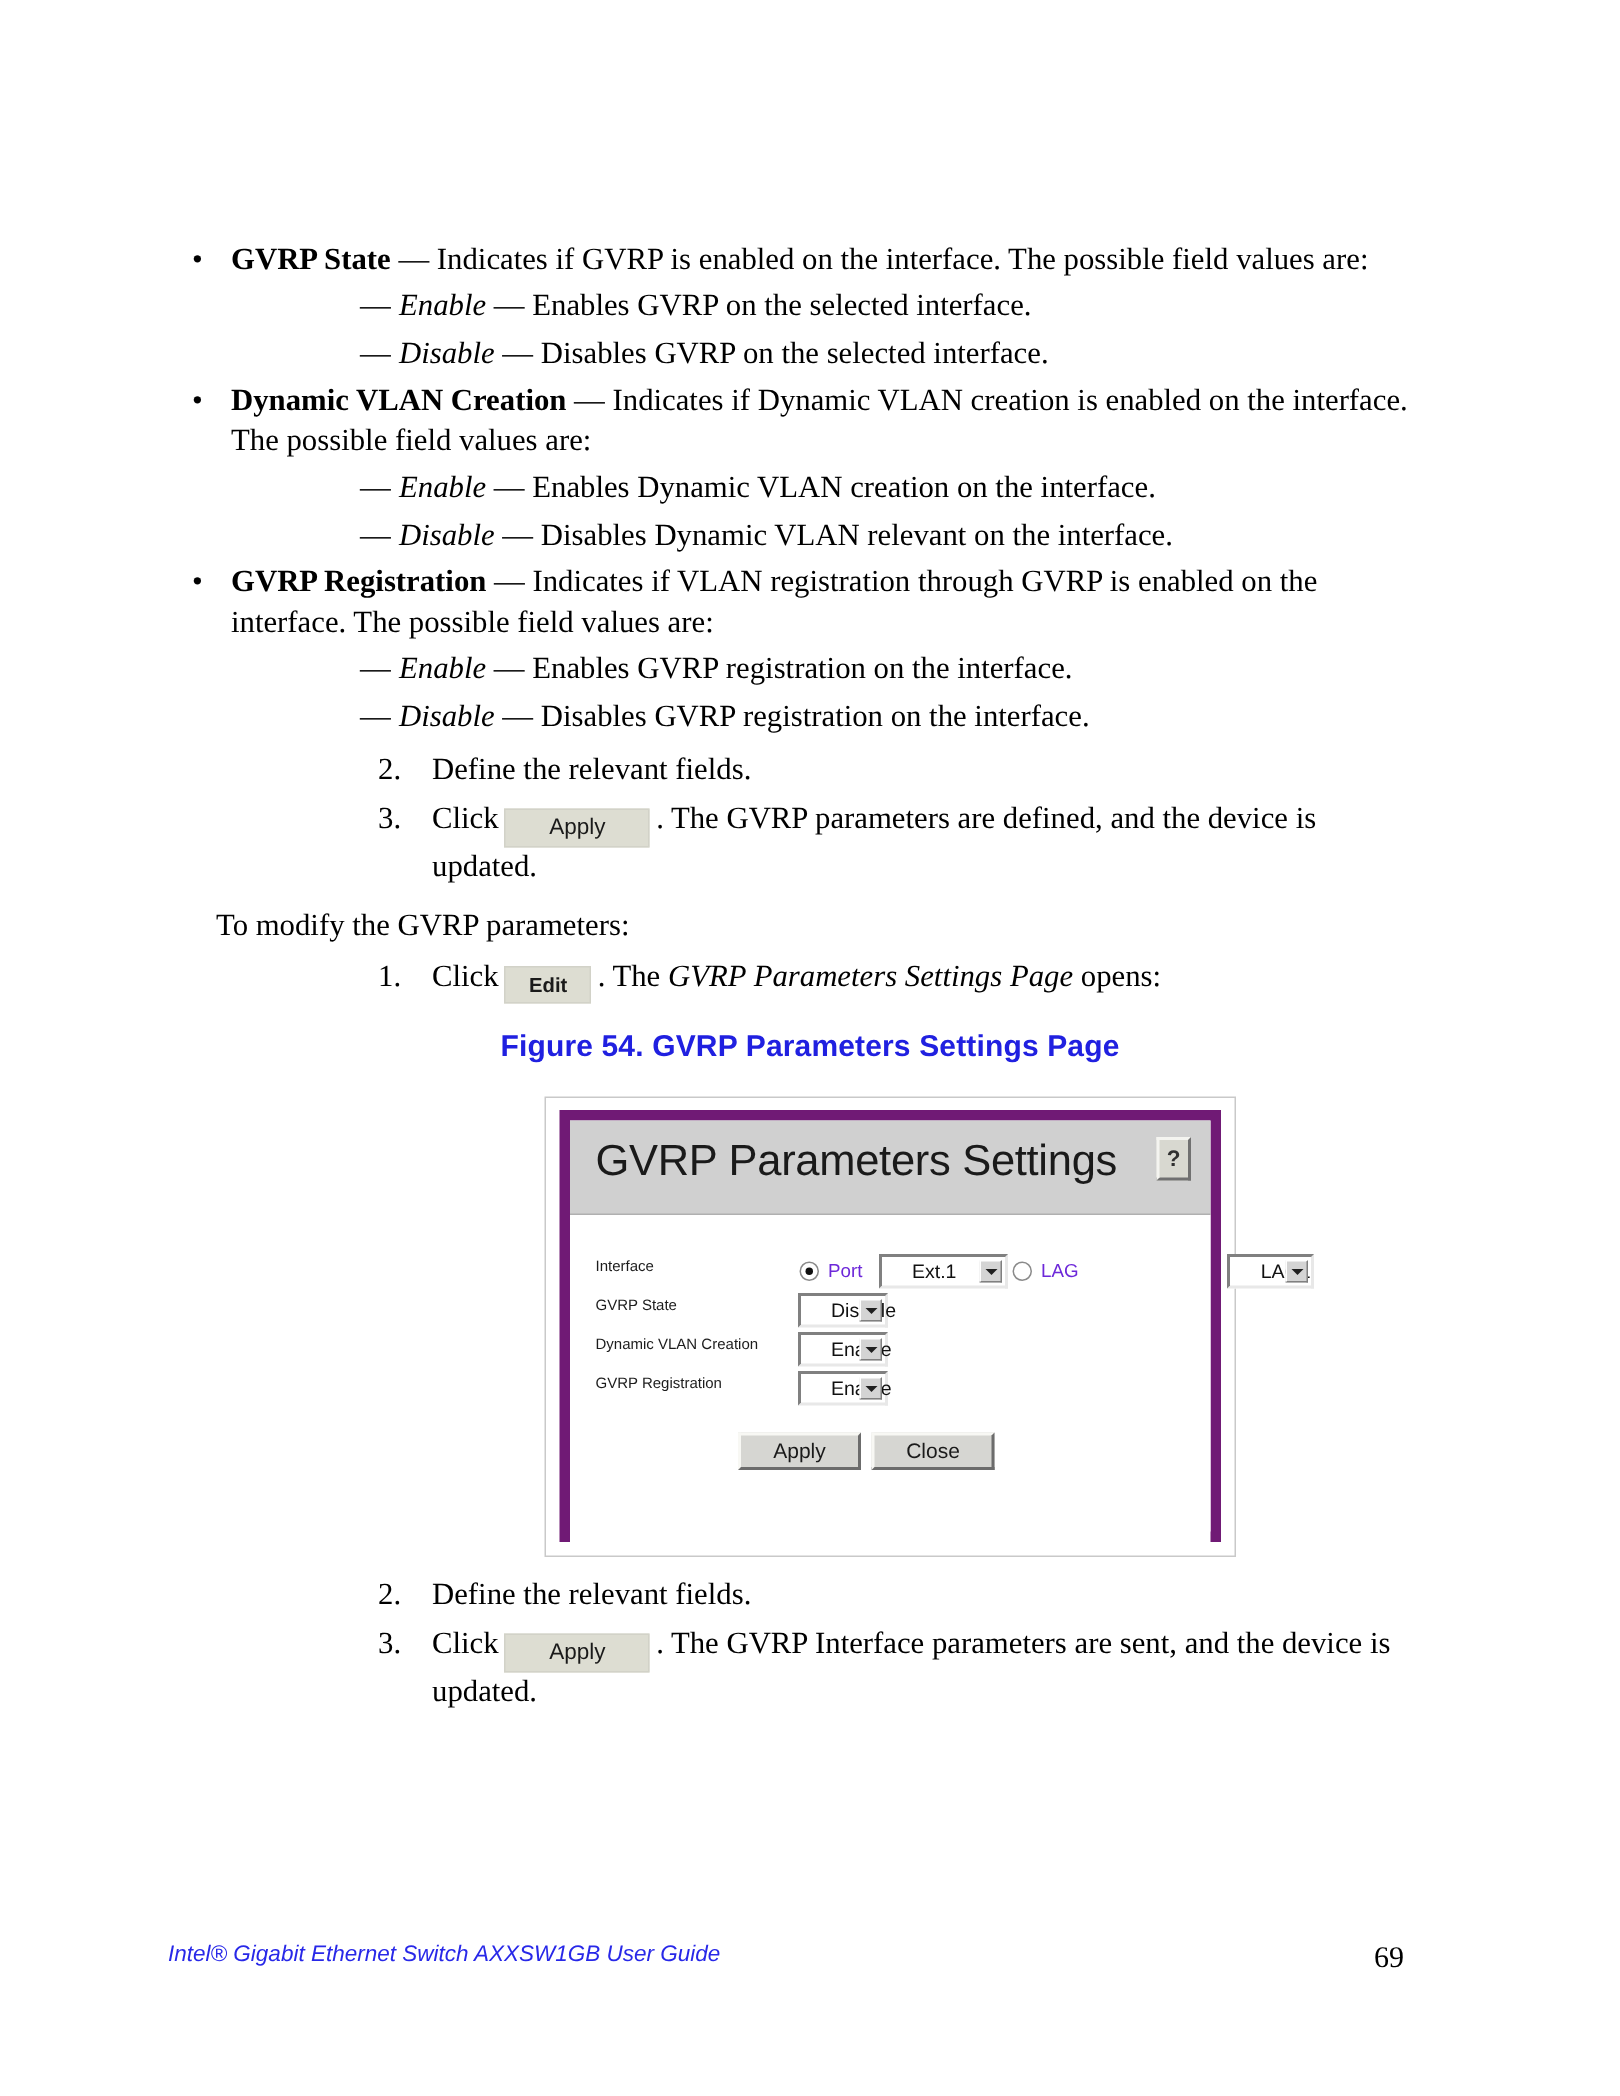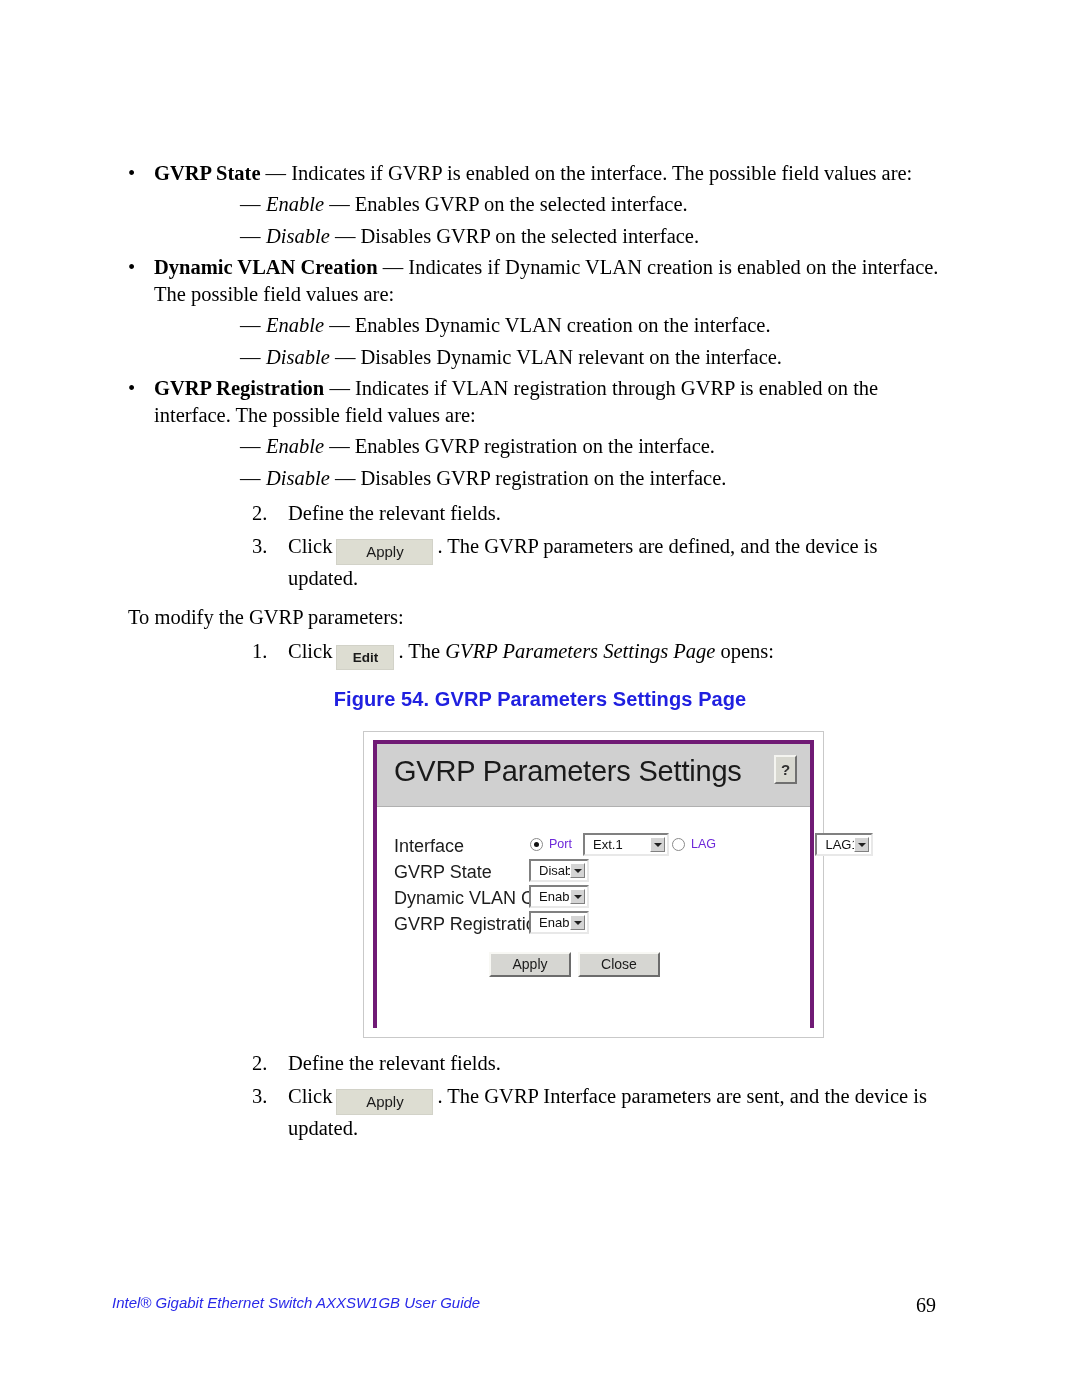--- a/index.html
+++ b/index.html
@@ -69,21 +69,21 @@
     width: 36px;
     flex: 0 0 36px;
   }
   .step-row .body {
     flex: 1 1 auto;
   }
 
   .para {
     font-size: 20.5px;
     line-height: 1.33;
-    margin: 0 0 6px 0;
+    margin: 0 0 6px 16px;
   }
 
   
   .btn-img {
     display: inline-block;
     vertical-align: -4px;
     background: #ddddd2;
     border: 1px solid #d2d2c8;
     font-family: "Liberation Sans", "DejaVu Sans", sans-serif;
     color: #1a1a1a;
@@ -130,21 +130,21 @@
     box-sizing: border-box;
     font-family: "Liberation Sans", "DejaVu Sans", sans-serif;
   }
   .dialog-inner {
     position: absolute;
     left: 9px;
     top: 8px;
     right: 9px;
     bottom: 9px;
     background: #ffffff;
-    border: 4px solid #701a75;
+    border: 7px solid #701a75;
     box-sizing: border-box;
   }
   .dlg-header {
     position: relative;
     height: 62px;
     background: #d0d0d0;
     border-bottom: 1px solid #b0b0b0;
   }
   .dlg-title {
     position: absolute;
@@ -184,21 +184,21 @@
   .frow {
     position: absolute;
     height: 24px;
     left: 0;
     right: 0;
   }
   .flabel {
     position: absolute;
     left: 17px;
     top: 3px;
-    font-size: 18px;
+    font-size: 10px;
     color: #1c1c1c;
     white-space: nowrap;
   }
   .fctl { position: absolute; }
 
   
   .sel {
     display: inline-block;
     position: relative;
     background: #ffffff;
@@ -206,21 +206,21 @@
     border-left: 2px solid #808080;
     border-right: 2px solid #e8e8e8;
     border-bottom: 2px solid #e8e8e8;
     box-sizing: border-box;
     height: 23px;
     font-size: 13px;
     color: #101010;
   }
   .sel .selval {
     position: absolute;
-    left: 8px;
+    left: 20px;
     top: 2px;
     white-space: nowrap;
   }
   .sel .arrowbox {
     position: absolute;
     right: 2px;
     top: 2px;
     width: 15px;
     height: 15px;
     background: #d4d4d4;

